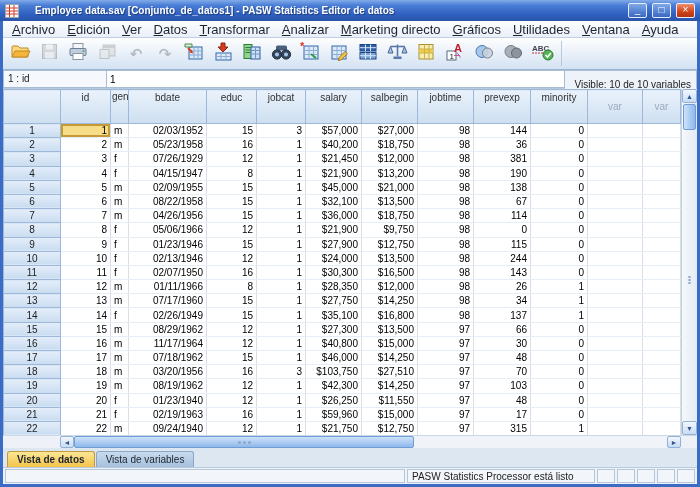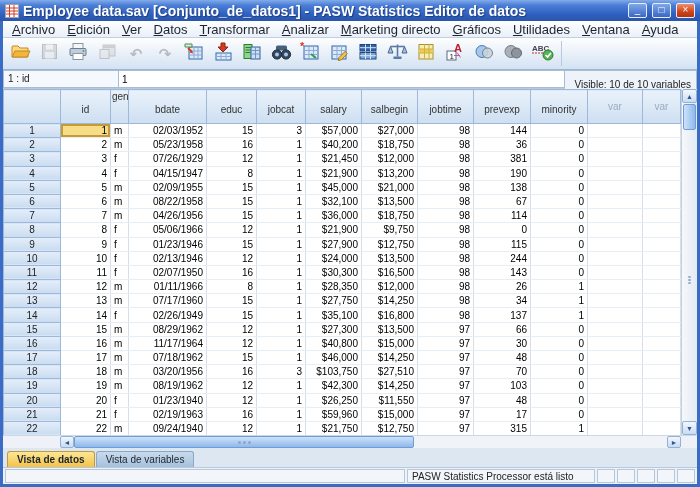--- a/index.html
+++ b/index.html
@@ -4,22 +4,22 @@
 <style>
   html,body{margin:0;padding:0;width:700px;height:487px;overflow:hidden;
     font-family:"Liberation Sans","DejaVu Sans",sans-serif;background:#d6d2c2;}
   .window{width:700px;height:487px;display:flex;flex-direction:column;
     background:#3b6cc5;box-sizing:border-box;}
   
   .titlebar{height:21px;display:flex;align-items:center;gap:4px;padding:0 5px 0 5px;
     background:linear-gradient(180deg,#82abe8 0%,#4a7ed6 25%,#2f5fc0 70%,#2a55a8 100%);
     flex:0 0 auto;}
   .appicon{width:14px;height:14px;flex:0 0 auto;}
-  .title-text{color:#fff;font-size:14px;font-weight:bold;flex:1;white-space:nowrap;
-    overflow:hidden;text-shadow:1px 1px 1px #1c3d7a;}
+  .title-text{color:#fff;font-size:10px;font-weight:bold;flex:1;white-space:nowrap;
+    overflow:hidden;text-shadow:1px 1px 1px #1c3d7a;margin-left:12px;}
   .winbtn{width:19px;height:15px;border-radius:2px;border:1px solid #e6eefc;
     display:flex;align-items:center;justify-content:center;color:#fff;font-size:10px;
     line-height:1;box-sizing:border-box;margin-left:1px;
     background:linear-gradient(180deg,#7fa8e8,#3a67c2);}
   .winbtn.close{background:linear-gradient(180deg,#ef9070,#cf4318 60%,#b23410);}
   .winbtn span{transform:translateY(-1px);}
   .winbtn.min span{transform:translateY(3px);}
   
   .frame{flex:1;display:flex;flex-direction:column;margin:0 3px;min-height:0;
     background:#ecf1f8;}
@@ -35,35 +35,35 @@
     background:linear-gradient(180deg,#fefefe,#d3e2f3);
     border-bottom:1px solid #9fb6d2;flex:0 0 auto;}
   .tbtn{width:28px;height:25px;display:flex;align-items:center;justify-content:center;
     border-radius:2px;}
   .tbtn.disabled{filter:grayscale(1);opacity:.45;}
   .tbtn .glyph{font-size:15px;font-weight:bold;color:#5f7ba0;line-height:1;}
   .tb-end{flex:1;height:25px;border-left:1px solid #b7c8dc;margin-left:4px;}
   
   .cellbar{height:18px;display:flex;align-items:stretch;background:#e6edf6;
     border-bottom:1px solid #b9c9dc;font-size:10px;flex:0 0 auto;}
-  .cellref{width:116px;background:#f5f8fc;border:1px solid #a8bcd4;
+  .cellref{width:104px;background:#f5f8fc;border:1px solid #a8bcd4;
     padding:2px 4px;box-sizing:border-box;color:#222;}
   .celledit{flex:1;border:1px solid #a8bcd4;border-left:none;background:#fff;
     font-size:10px;padding:0 3px;font-family:inherit;color:#000;outline:none;}
   .visinfo{width:132px;display:flex;align-items:center;justify-content:flex-end;
     padding:13px 5px;color:#222;border:1px solid #a8bcd4;border-left:none;
     background:#eef3f9;box-sizing:border-box;}
   
   .gridarea{flex:1;display:flex;min-height:0;background:#fff;overflow:hidden;}
   .tablewrap{flex:1;overflow:hidden;background:#fff;}
   table{border-collapse:collapse;table-layout:fixed;width:677px;font-size:10px;color:#000;}
   th,td{padding:0 3px;white-space:nowrap;overflow:hidden;box-sizing:border-box;}
   thead th{height:34px;background:linear-gradient(180deg,#eaf2fb,#cddff1);
     border:1px solid #9db8d8;font-weight:normal;color:#333;vertical-align:top;
-    padding-top:14px;text-align:center;}
+    padding-top:2px;text-align:center;}
   thead th.ghost{color:#9aabc2;vertical-align:middle;padding-top:0;}
   thead th.gender-h{padding:2px 1px;line-height:10px;word-break:break-all;text-align:left;}
   tbody th{background:linear-gradient(180deg,#e4eefa,#c9dcf0);border:1px solid #9db8d8;
     font-weight:normal;color:#222;text-align:center;}
   tbody tr{height:14.2px;}
   td{border-right:1px solid #d6dee9;border-bottom:1px solid #e7edf4;}
   td.r{text-align:right;}
   td.l{text-align:left;}
   td.sel{background:#f8dd89;box-shadow:inset 0 0 0 2px #c69a35;}
   

